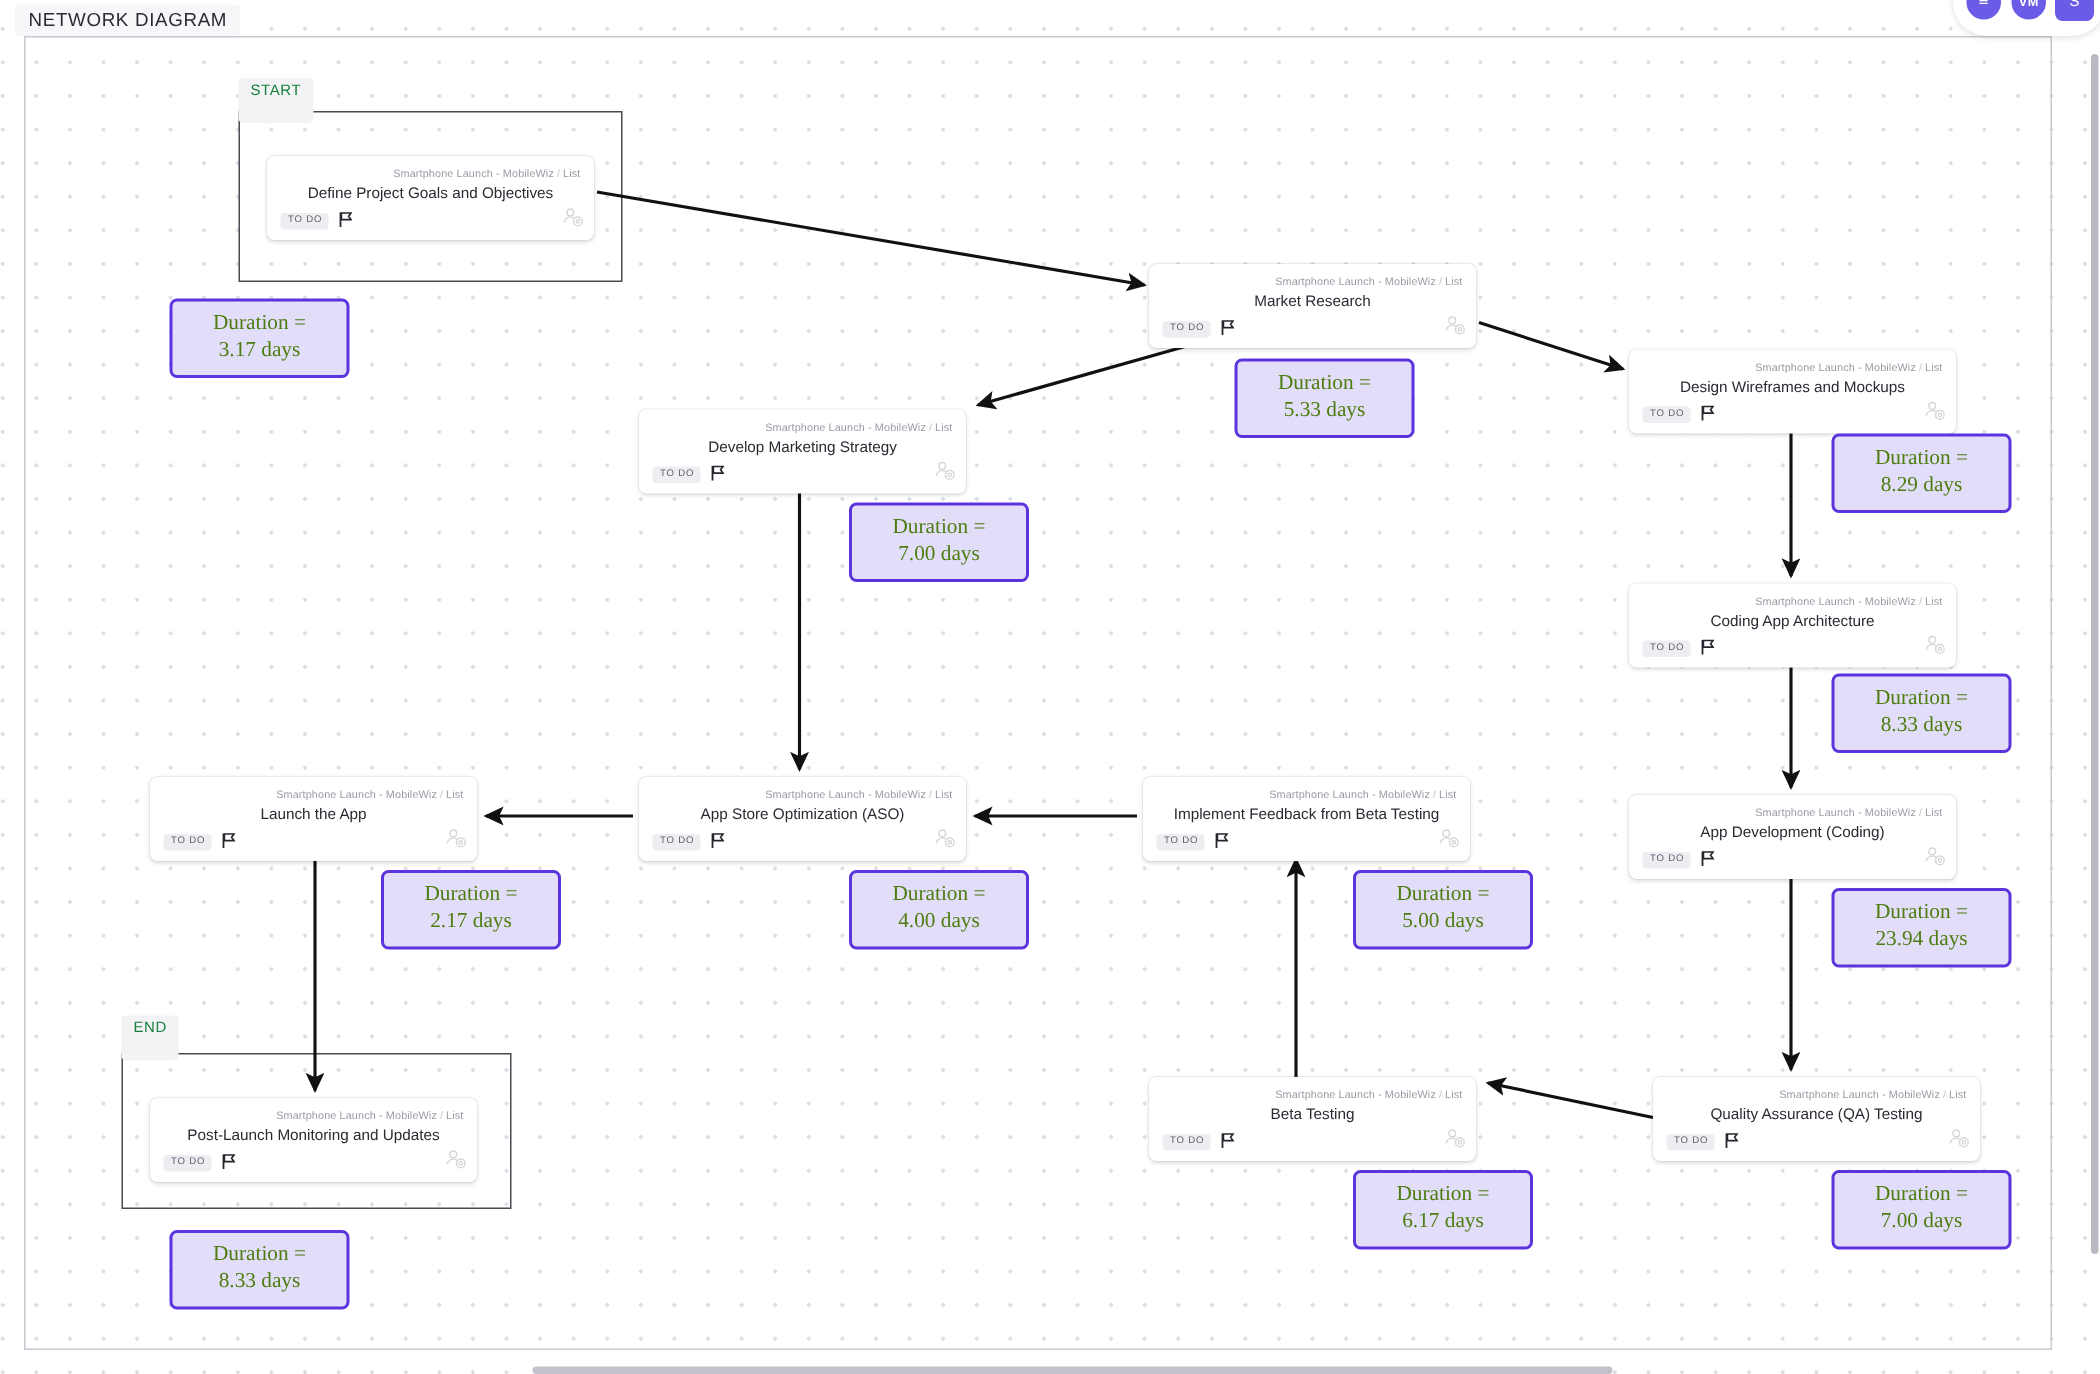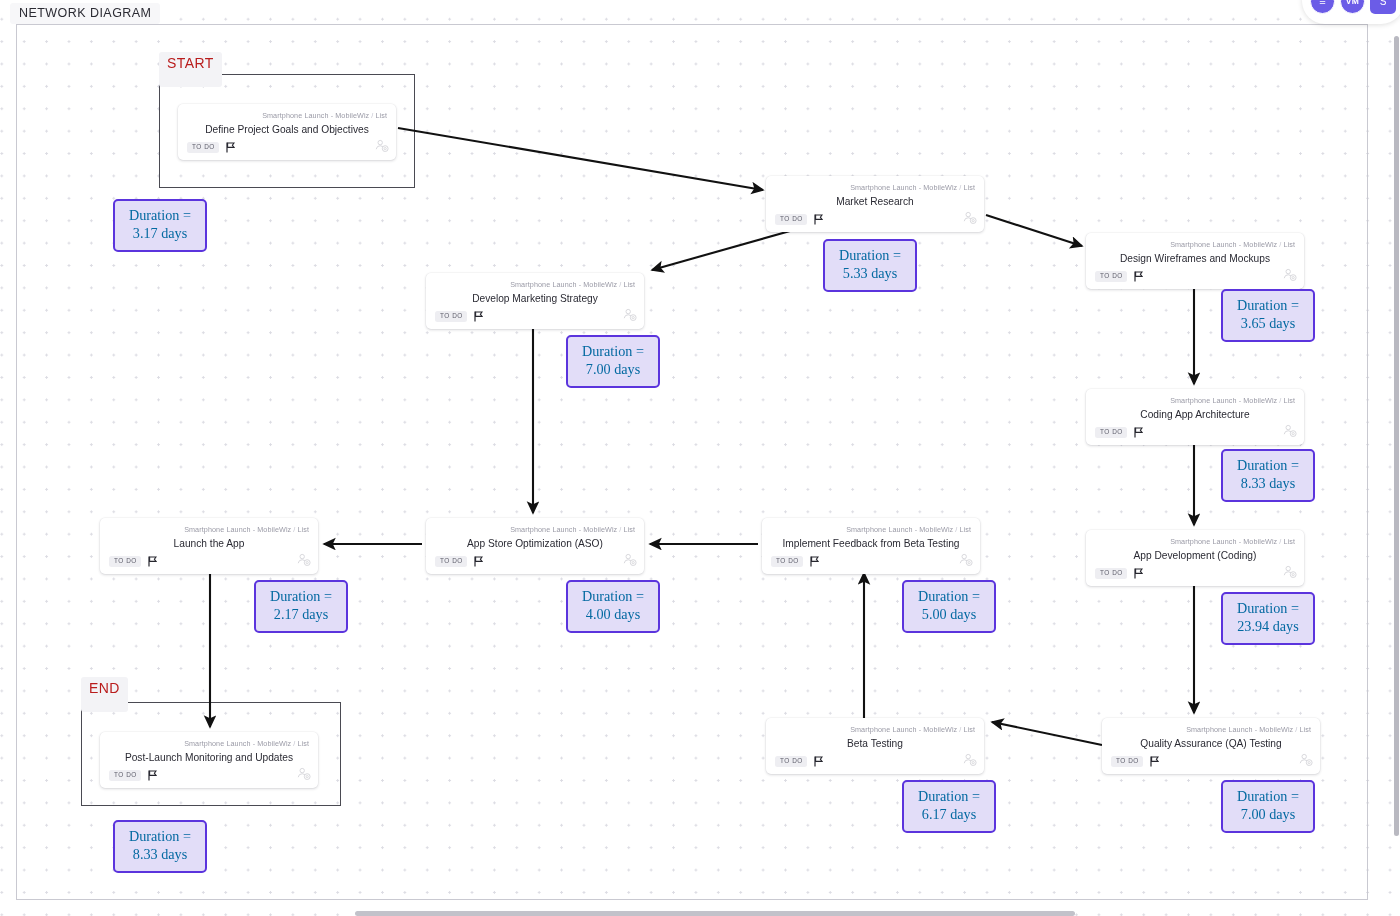--- a/index.html
+++ b/index.html
@@ -106,23 +106,23 @@
   
   .group-box {
     position: absolute;
     border: 1.4px solid #4a4a52;
     background: transparent;
     z-index: 5;
   }
   .group-label {
     position: absolute;
     padding: 3px 8px 16px 8px;
-    font-size: 14px;
+    font-size: 10px;
     letter-spacing: 0.4px;
-    color: #b91c1c;
+    color: #15803d;
     background: #f3f3f6;
     border-radius: 3px;
     z-index: 12;
     white-space: nowrap;
   }
 
   
   .task-card {
     position: absolute;
     width: 218px;
@@ -172,30 +172,30 @@
   .assignee-icon {
     position: absolute;
     right: -2px;
     bottom: -3px;
     opacity: 0.34;
   }
 
   
   .duration-box {
     position: absolute;
-    width: 94px;
+    width: 120px;
     padding: 6px 4px 7px 4px;
     background: #e2ddf8;
     border: 2.2px solid #5b34dd;
     border-radius: 5px;
     text-align: center;
     font-family: "Liberation Serif", serif;
     font-size: 14.2px;
     line-height: 1.25;
-    color: #0369a1;
+    color: #4d7c0f;
     z-index: 22;
   }
 
   
   #connectors {
     position: absolute;
     left: 0; top: 0;
     width: 1400px; height: 916px;
     z-index: 10;
     pointer-events: none;
@@ -444,21 +444,21 @@
       <div class="duration-box" style="left: 113px; top: 199px;">
         <div>Duration =</div>
         <div>3.17 days</div>
       </div>
       <div class="duration-box" style="left: 823px; top: 239px;">
         <div>Duration =</div>
         <div>5.33 days</div>
       </div>
       <div class="duration-box" style="left: 1221px; top: 289px;">
         <div>Duration =</div>
-        <div>3.65 days</div>
+        <div>8.29 days</div>
       </div>
       <div class="duration-box" style="left: 566px; top: 335px;">
         <div>Duration =</div>
         <div>7.00 days</div>
       </div>
       <div class="duration-box" style="left: 1221px; top: 449px;">
         <div>Duration =</div>
         <div>8.33 days</div>
       </div>
       <div class="duration-box" style="left: 1221px; top: 592px;">

